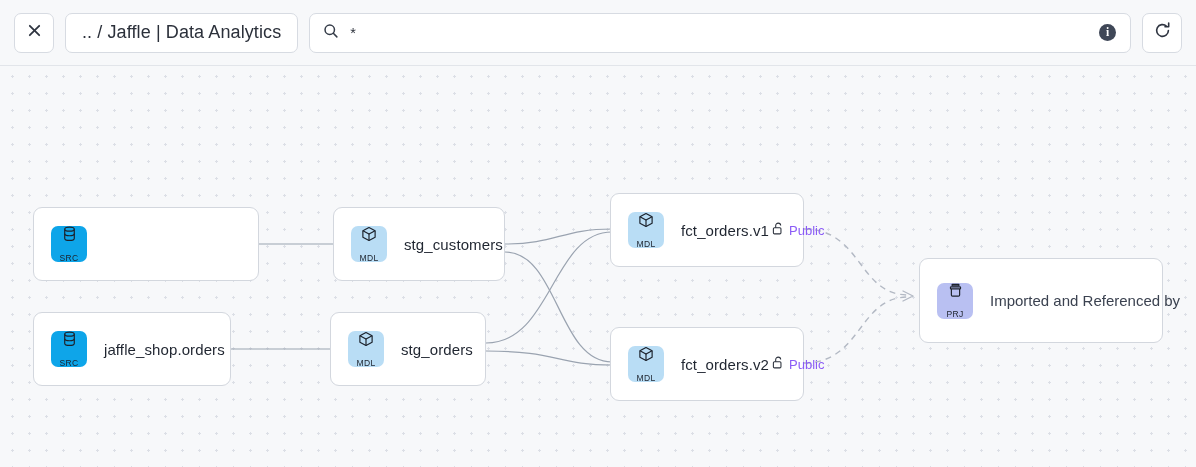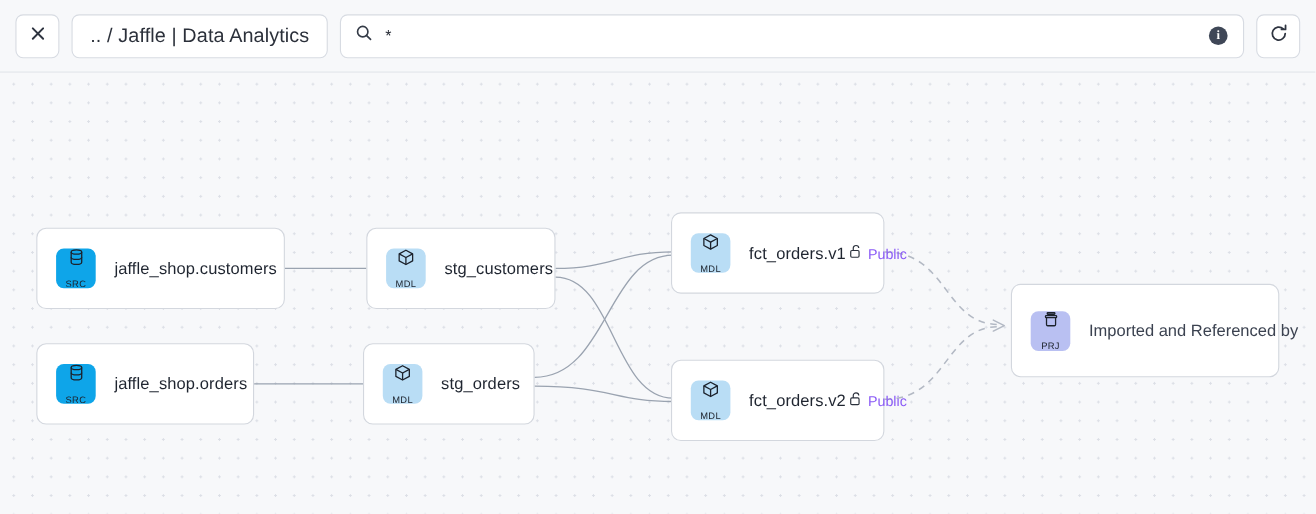--- a/index.html
+++ b/index.html
@@ -252,23 +252,20 @@
       <div class="badge src">
         <span>
           <svg width="15" height="16" viewBox="0 0 16 17" fill="none" stroke="#1c222c" stroke-width="1.25">
             <ellipse cx="8" cy="3.3" rx="5.1" ry="2.1"></ellipse>
             <path d="M2.9,3.3 L2.9,13.2 C2.9,14.4 5.2,15.3 8,15.3 C10.8,15.3 13.1,14.4 13.1,13.2 L13.1,3.3"></path>
             <path d="M2.9,8.3 C2.9,9.5 5.2,10.4 8,10.4 C10.8,10.4 13.1,9.5 13.1,8.3"></path>
           </svg>
         </span>
         <span class="badge-text">SRC</span>
       </div>
-      <div class="node-body">
-        <div class="node-title">jaffle_shop.customers</div>
-      </div>
     </div>
 
     <div class="node" style="left:33px; top:246px; width:198px; height:74px;">
       <div class="badge src">
         <span>
           <svg width="15" height="16" viewBox="0 0 16 17" fill="none" stroke="#1c222c" stroke-width="1.25">
             <ellipse cx="8" cy="3.3" rx="5.1" ry="2.1"></ellipse>
             <path d="M2.9,3.3 L2.9,13.2 C2.9,14.4 5.2,15.3 8,15.3 C10.8,15.3 13.1,14.4 13.1,13.2 L13.1,3.3"></path>
             <path d="M2.9,8.3 C2.9,9.5 5.2,10.4 8,10.4 C10.8,10.4 13.1,9.5 13.1,8.3"></path>
           </svg>

